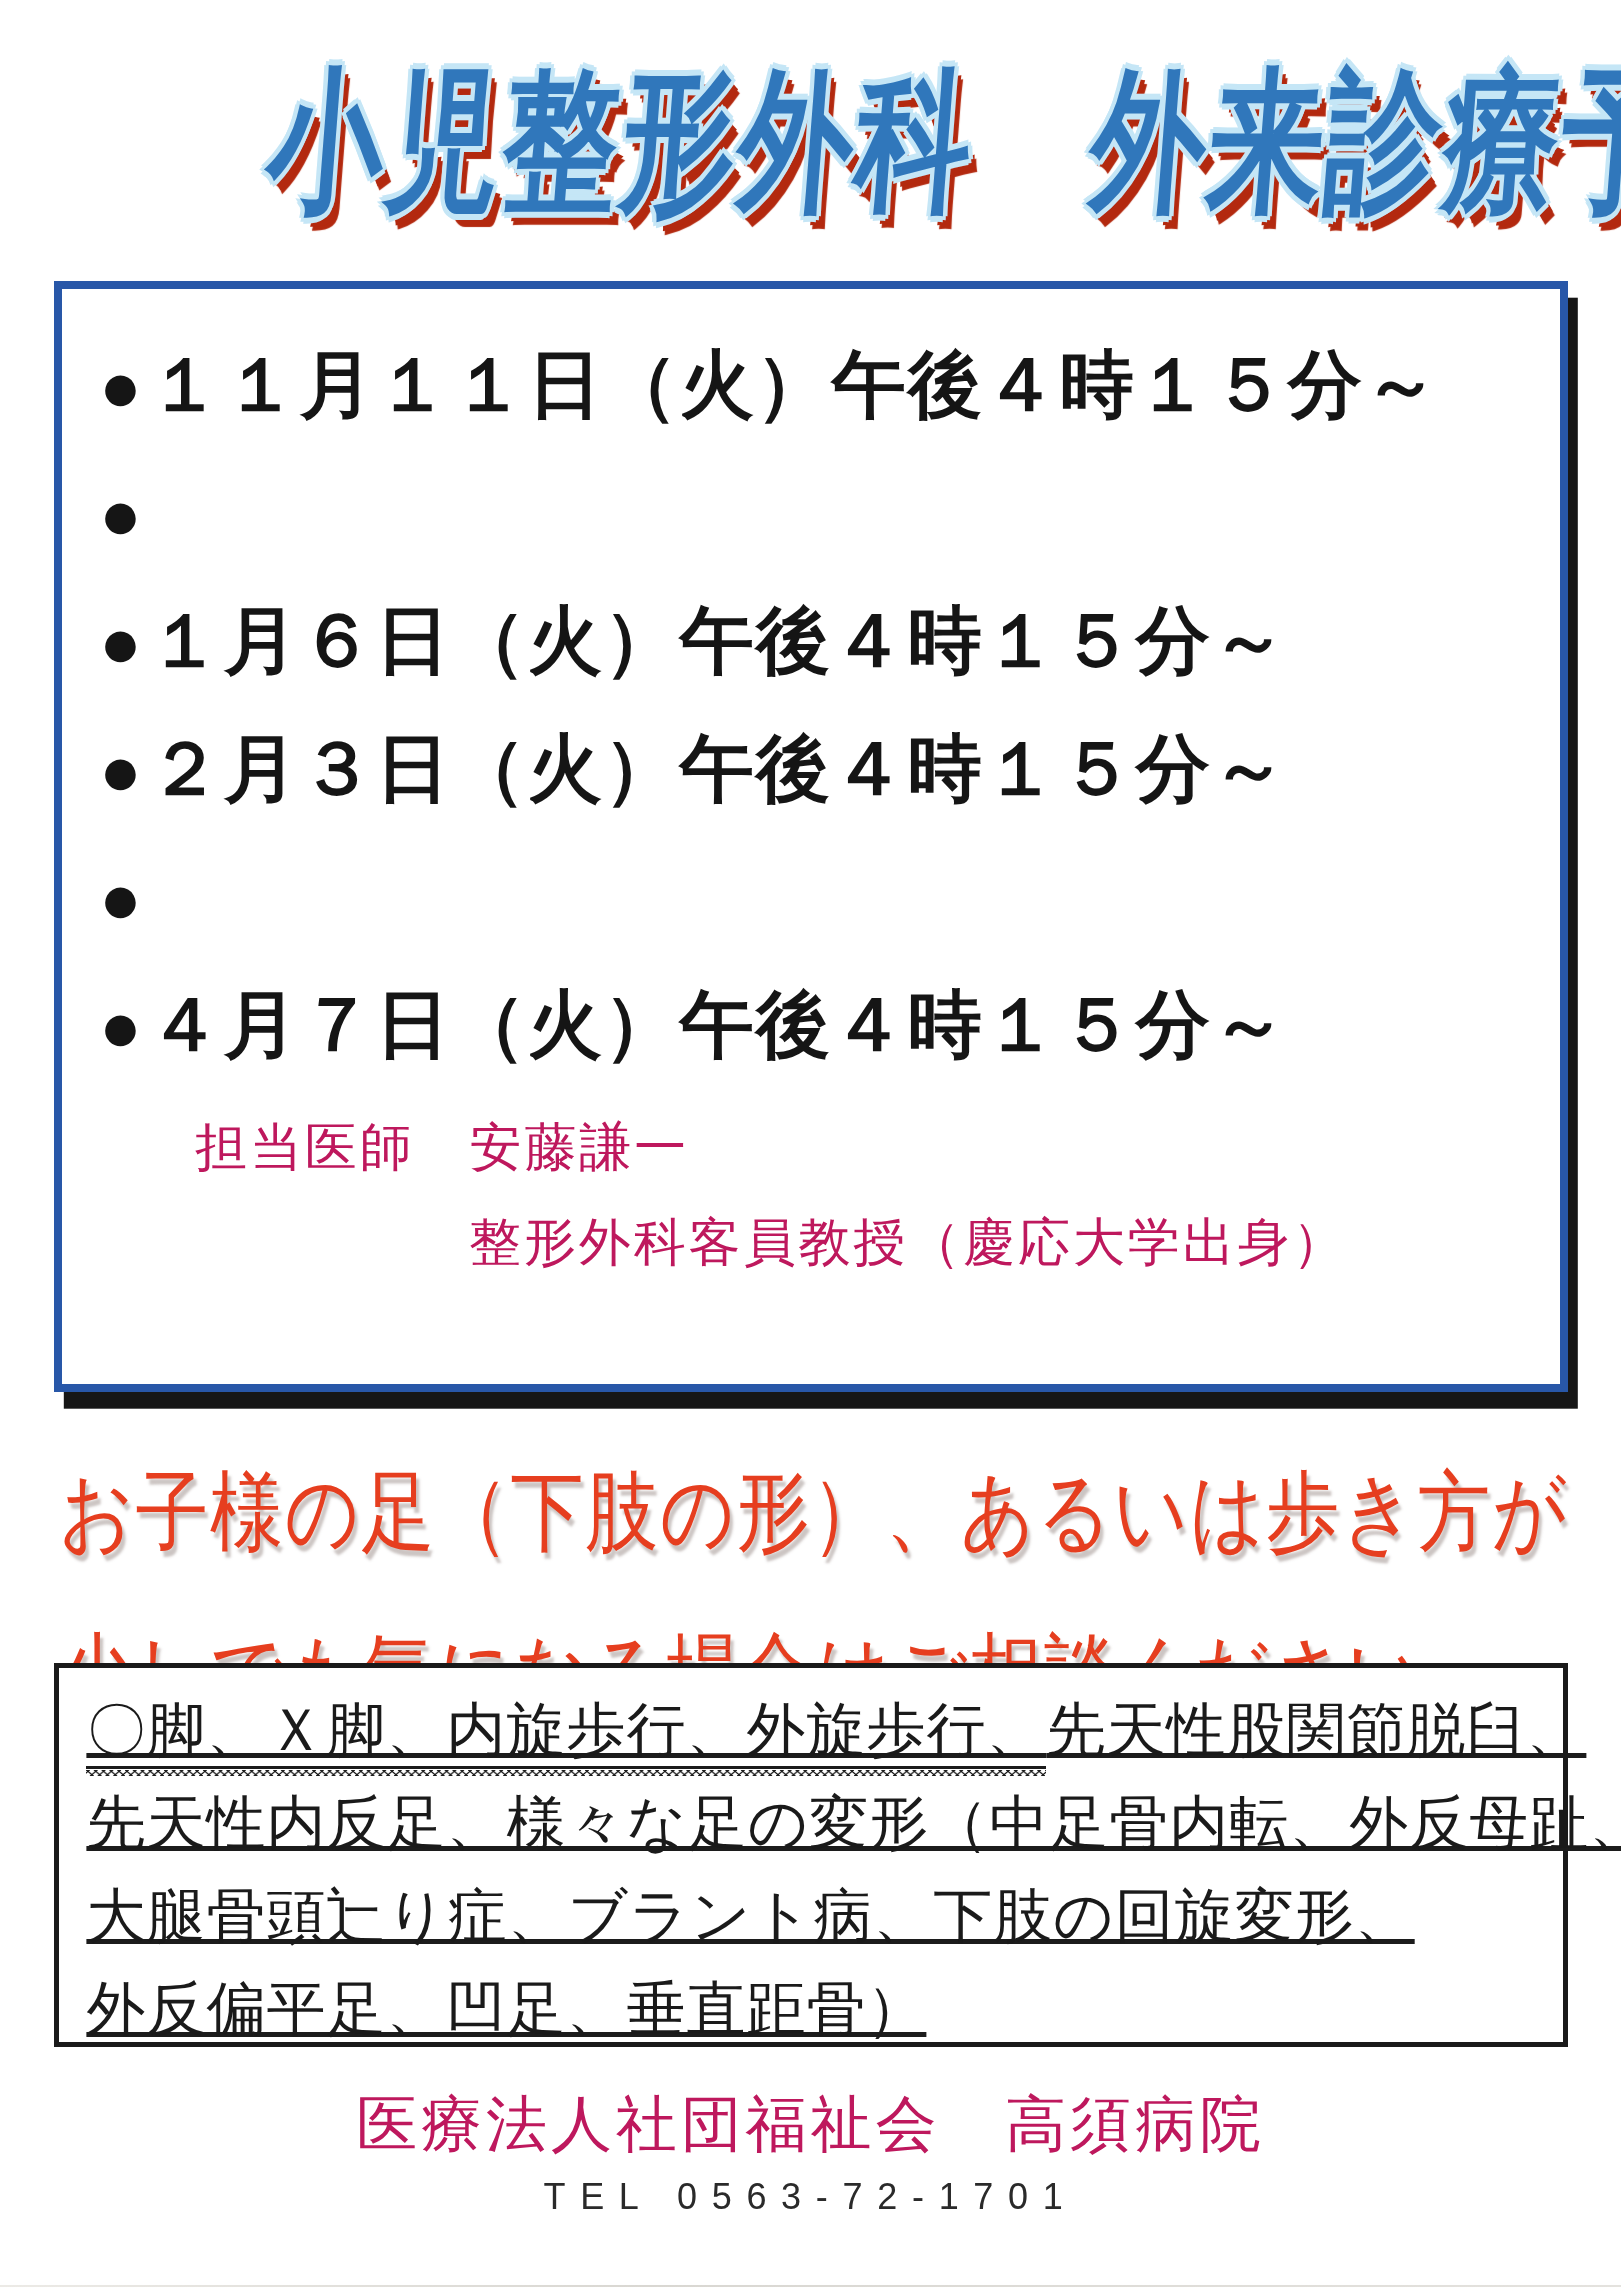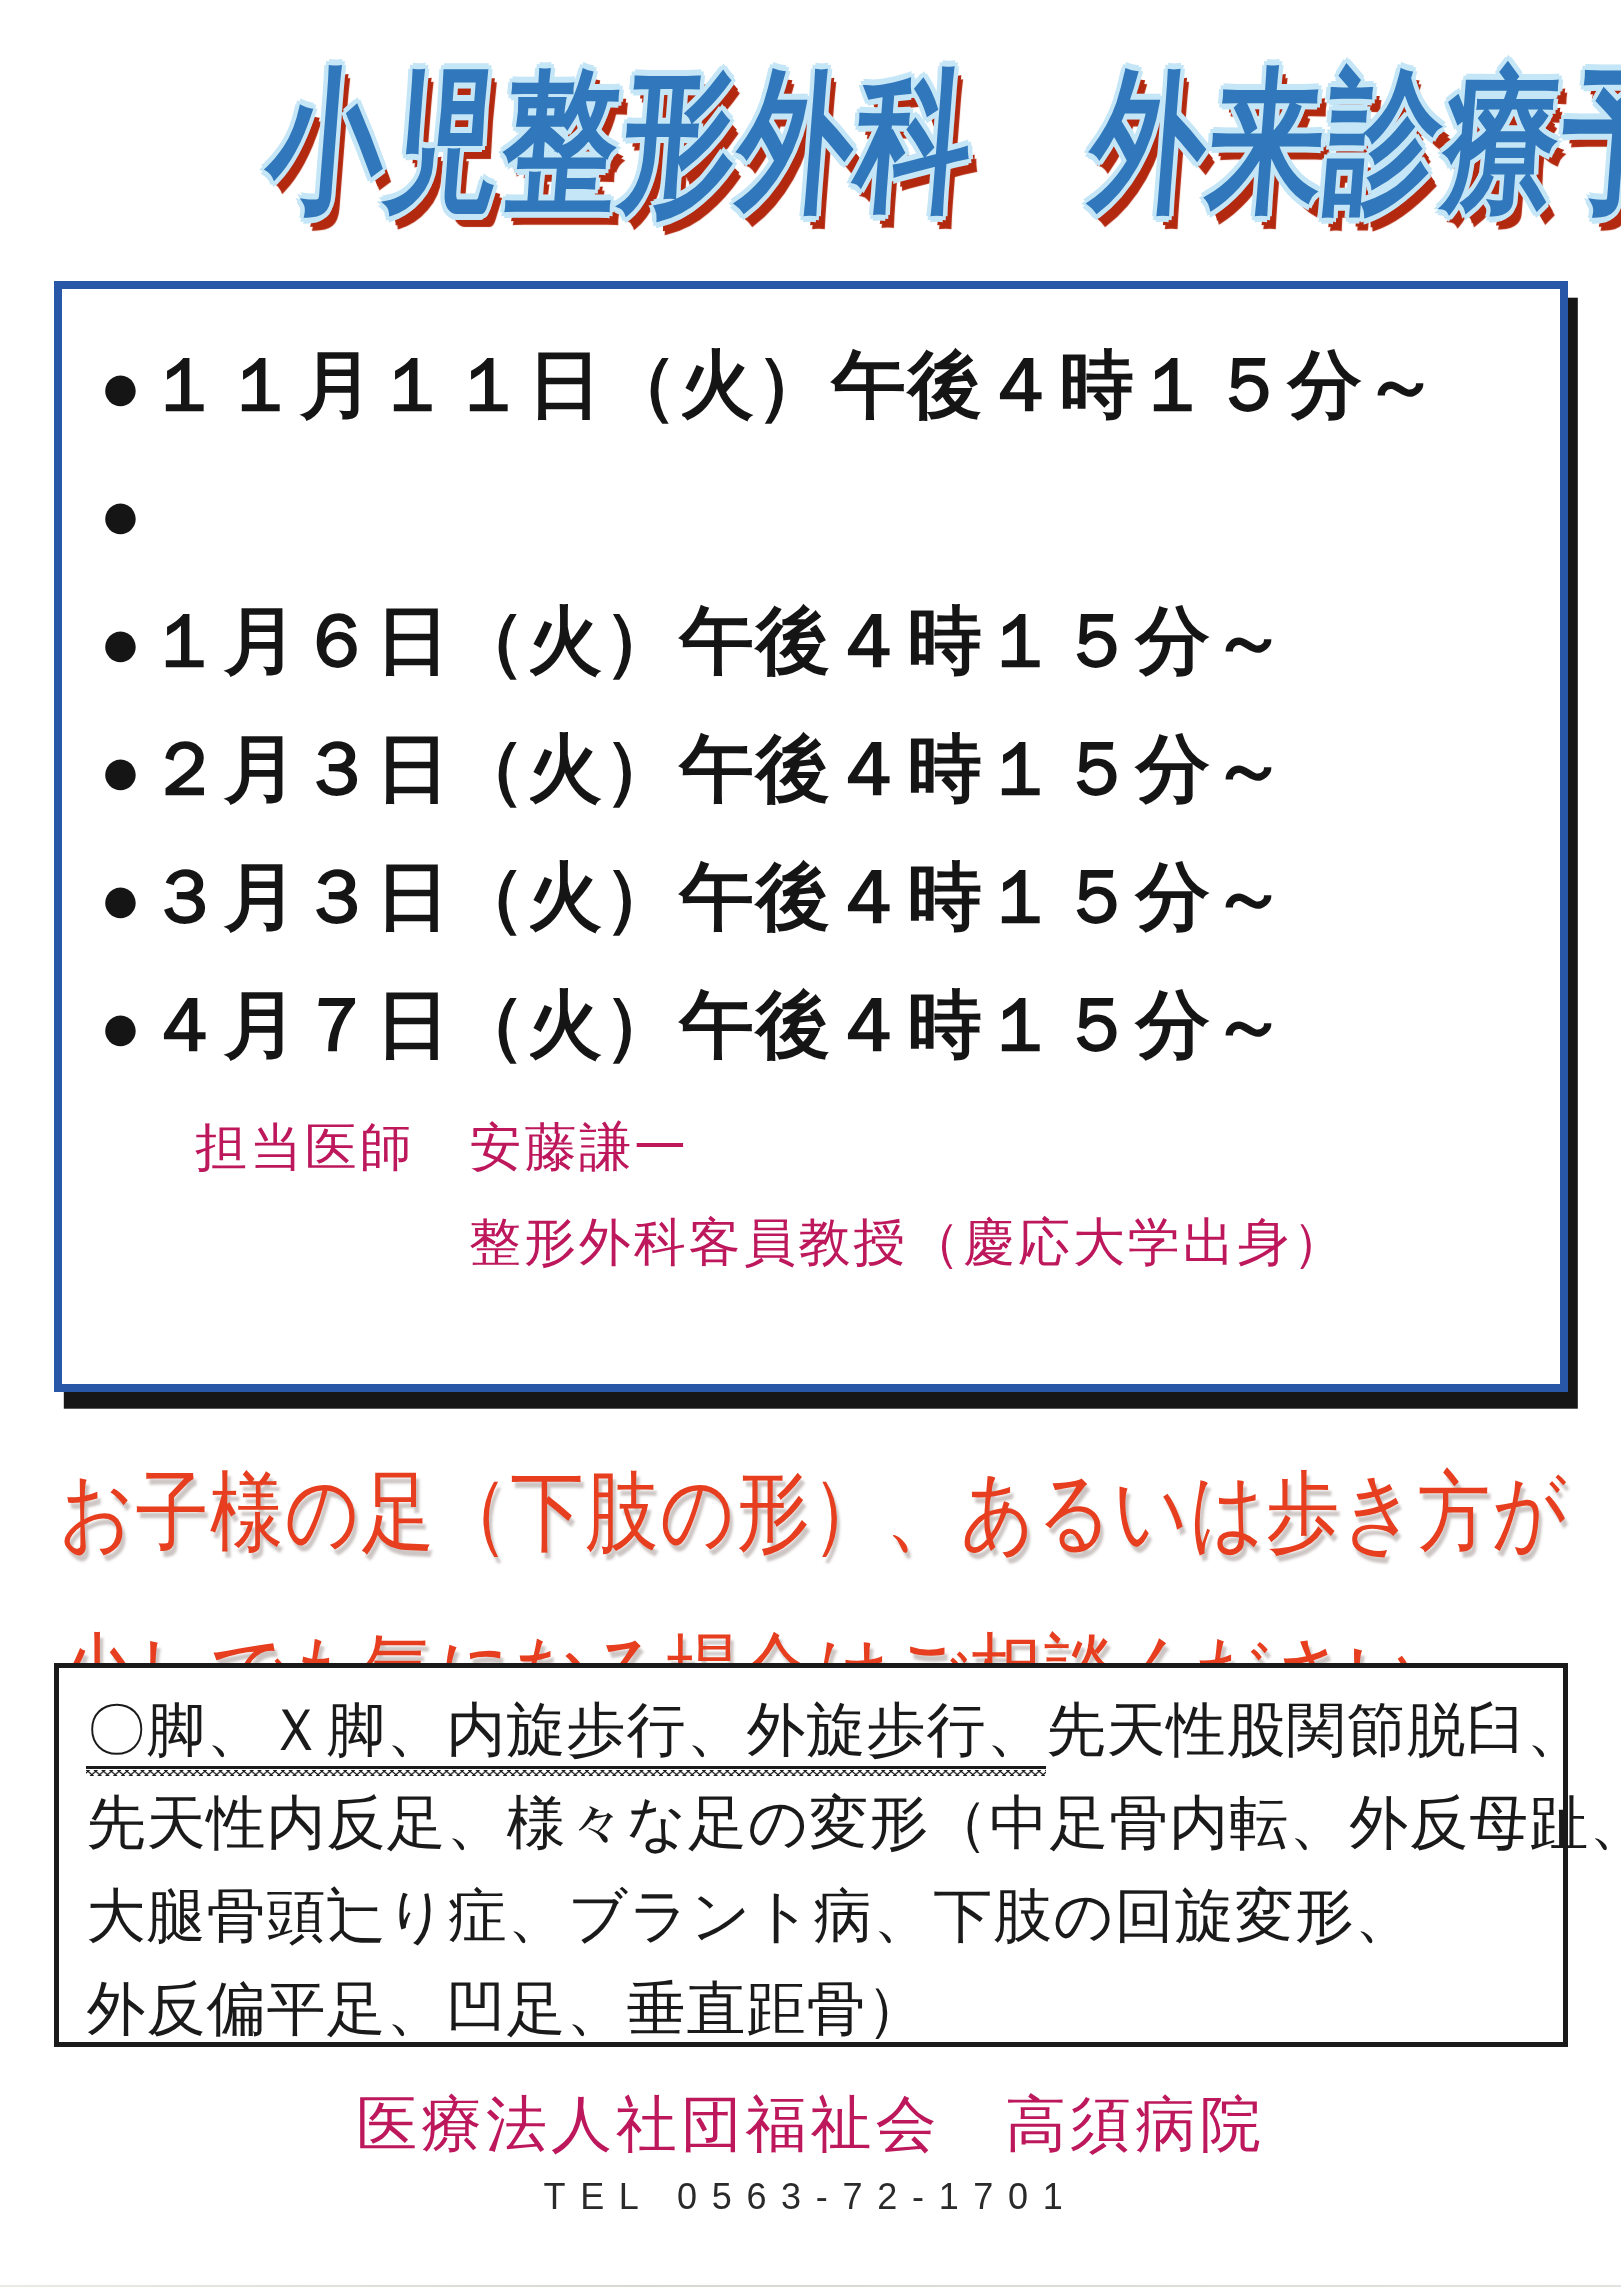--- a/index.html
+++ b/index.html
@@ -46,20 +46,21 @@
     text-shadow: 3.9px 5.9px 2.9px rgba(140,125,120,0.45);
   }
   .notice1 { top:1453px; }
   .notice2 { top:1615px; }
 
   
   .conditions-box {
     position:absolute; left:54px; top:1663px; width:1514px; height:384px;
     box-sizing:border-box; border:5.9px solid #1a1a1a; background:#ffffff;
     padding:15.7px 27.4px 0 27.4px;
+    text-decoration:underline;
   }
   .cond-line { margin:0; white-space:nowrap; font-size:59px; line-height:93px; letter-spacing:1px; color:#1a1a1a; }
   .u-wavy { position:relative; border-bottom:3.9px solid #1b1b1b; padding-bottom:2.9px; }
   .u-wavy::after {
     content:""; position:absolute; left:0; right:0; bottom:-10.8px; height:5.9px;
     background:
       linear-gradient(45deg,  transparent 42%, #1b1b1b 42%, #1b1b1b 58%, transparent 58%),
       linear-gradient(-45deg, transparent 42%, #1b1b1b 42%, #1b1b1b 58%, transparent 58%);
     background-size:7.8px 5.9px, 7.8px 5.9px;
     background-position:0 0, 3.9px 0;
@@ -101,21 +102,20 @@
     <div class="s-row">
       <span class="bullet">●</span>
       <span>１月６日（火）午後４時１５分～</span>
     </div>
     <div class="s-row">
       <span class="bullet">●</span>
       <span>２月３日（火）午後４時１５分～</span>
     </div>
     <div class="s-row">
       <span class="bullet">●</span>
-      <span>３月３日（火）午後４時１５分～</span>
     </div>
     <div class="s-row">
       <span class="bullet">●</span>
       <span>４月７日（火）午後４時１５分～</span>
     </div>
 
     <div class="doctor-block">
       <p class="doctor-line">担当医師　安藤謙一</p>
       <p class="affil-line">整形外科客員教授（慶応大学出身）</p>
     </div>

